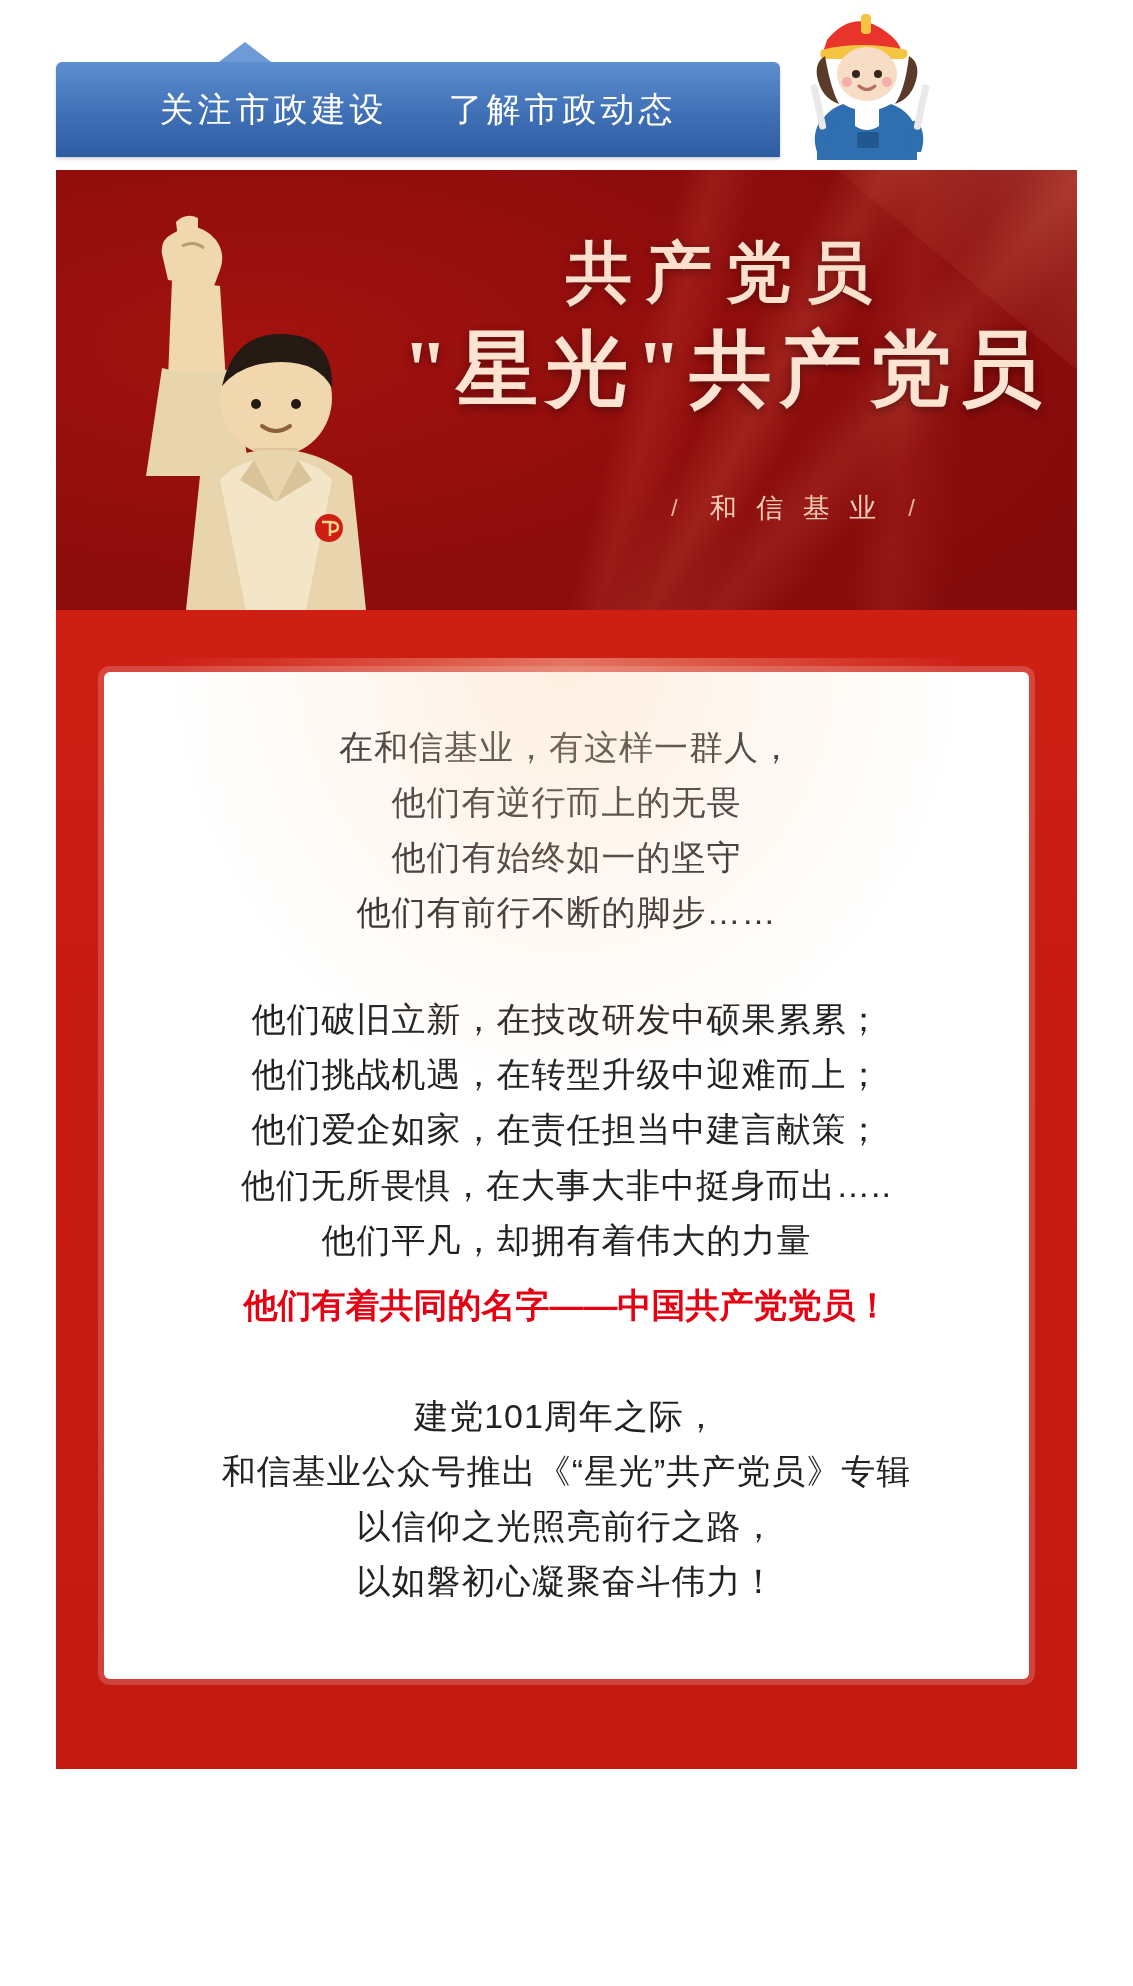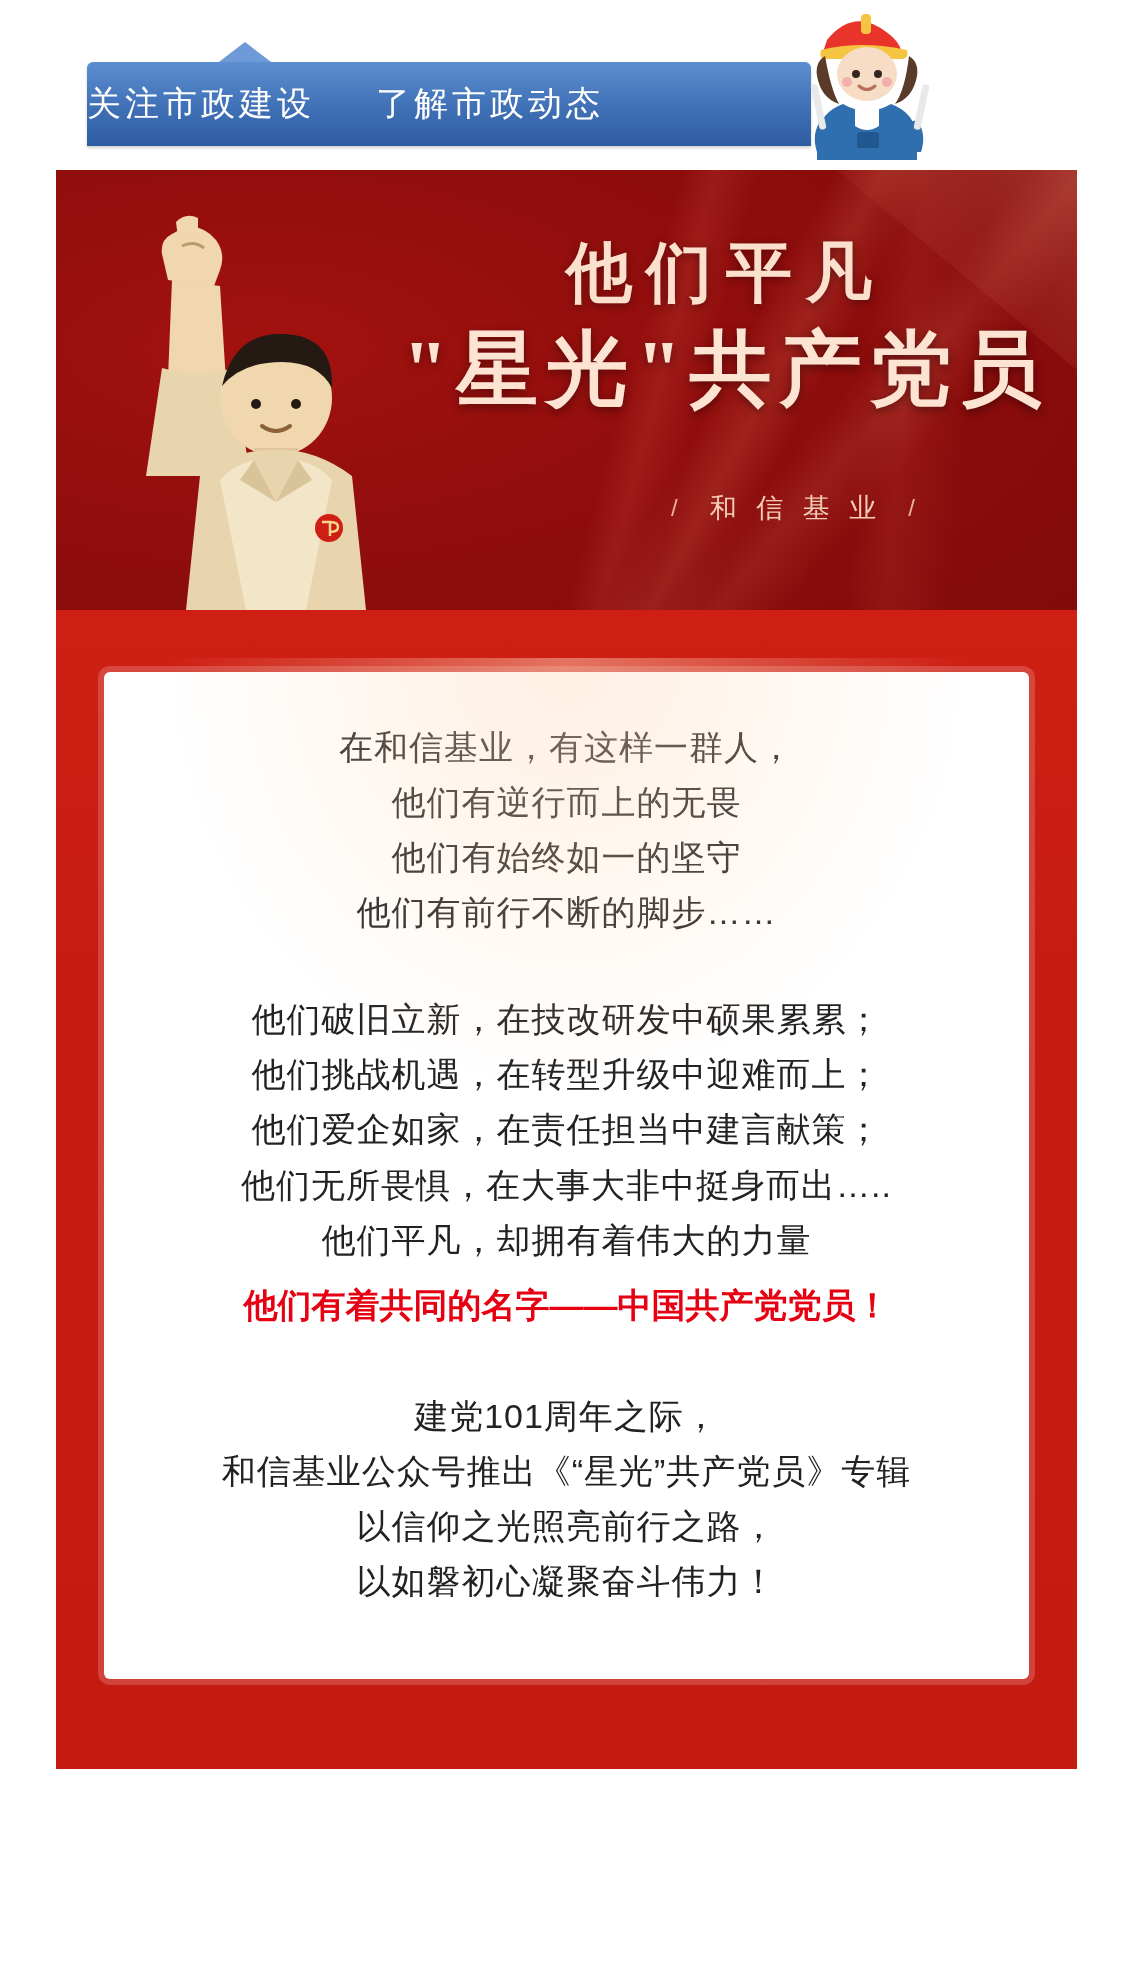--- a/index.html
+++ b/index.html
@@ -20,28 +20,27 @@
     position: relative;
     width: 1133px;
     height: 170px;
     background: #ffffff;
   }
   .banner-bar {
     position: absolute;
     left: 56px;
     top: 62px;
     width: 724px;
-    height: 84px;
+    height: 95px;
     background: linear-gradient(180deg, #5d8fd0 0%, #3f6fb5 55%, #2f5da4 100%);
     border-radius: 6px 6px 0 0;
     display: flex;
     align-items: center;
-    justify-content: flex-start;
+    justify-content: center;
     box-shadow: 0 2px 3px rgba(0,0,0,0.18);
-    margin-left: 31px;
   }
   .banner-bar-text {
     color: #ffffff;
     font-size: 34px;
     letter-spacing: 4px;
     font-weight: 500;
     white-space: nowrap;
   }
   .banner-bar-text .gap {
     display: inline-block;
@@ -255,21 +254,21 @@
 
       <path d="M178 250 l22 42 l-36 -22 z" fill="#d9c49a"></path>
       <path d="M222 250 l-22 42 l36 -22 z" fill="#d9c49a"></path>
 
       <circle cx="253" cy="318" r="14" fill="#cf1f14"></circle>
       <path d="M246 312 l8 0 l0 14 m0 -14 q8 0 8 5 q0 5 -8 5" stroke="#f5d98a" stroke-width="2.5" fill="none"></path>
     </svg>
   </div>
 
   <div class="hero-title">
-    <div class="hero-title-1">他们平凡</div>
+    <div class="hero-title-1">共产党员</div>
     <div class="hero-title-2">"星光"共产党员</div>
   </div>
 
   <div class="hero-sub">
     <span class="slash">/</span>
     <span>和 信 基 业</span>
     <span class="slash">/</span>
   </div>
 </div>
 

